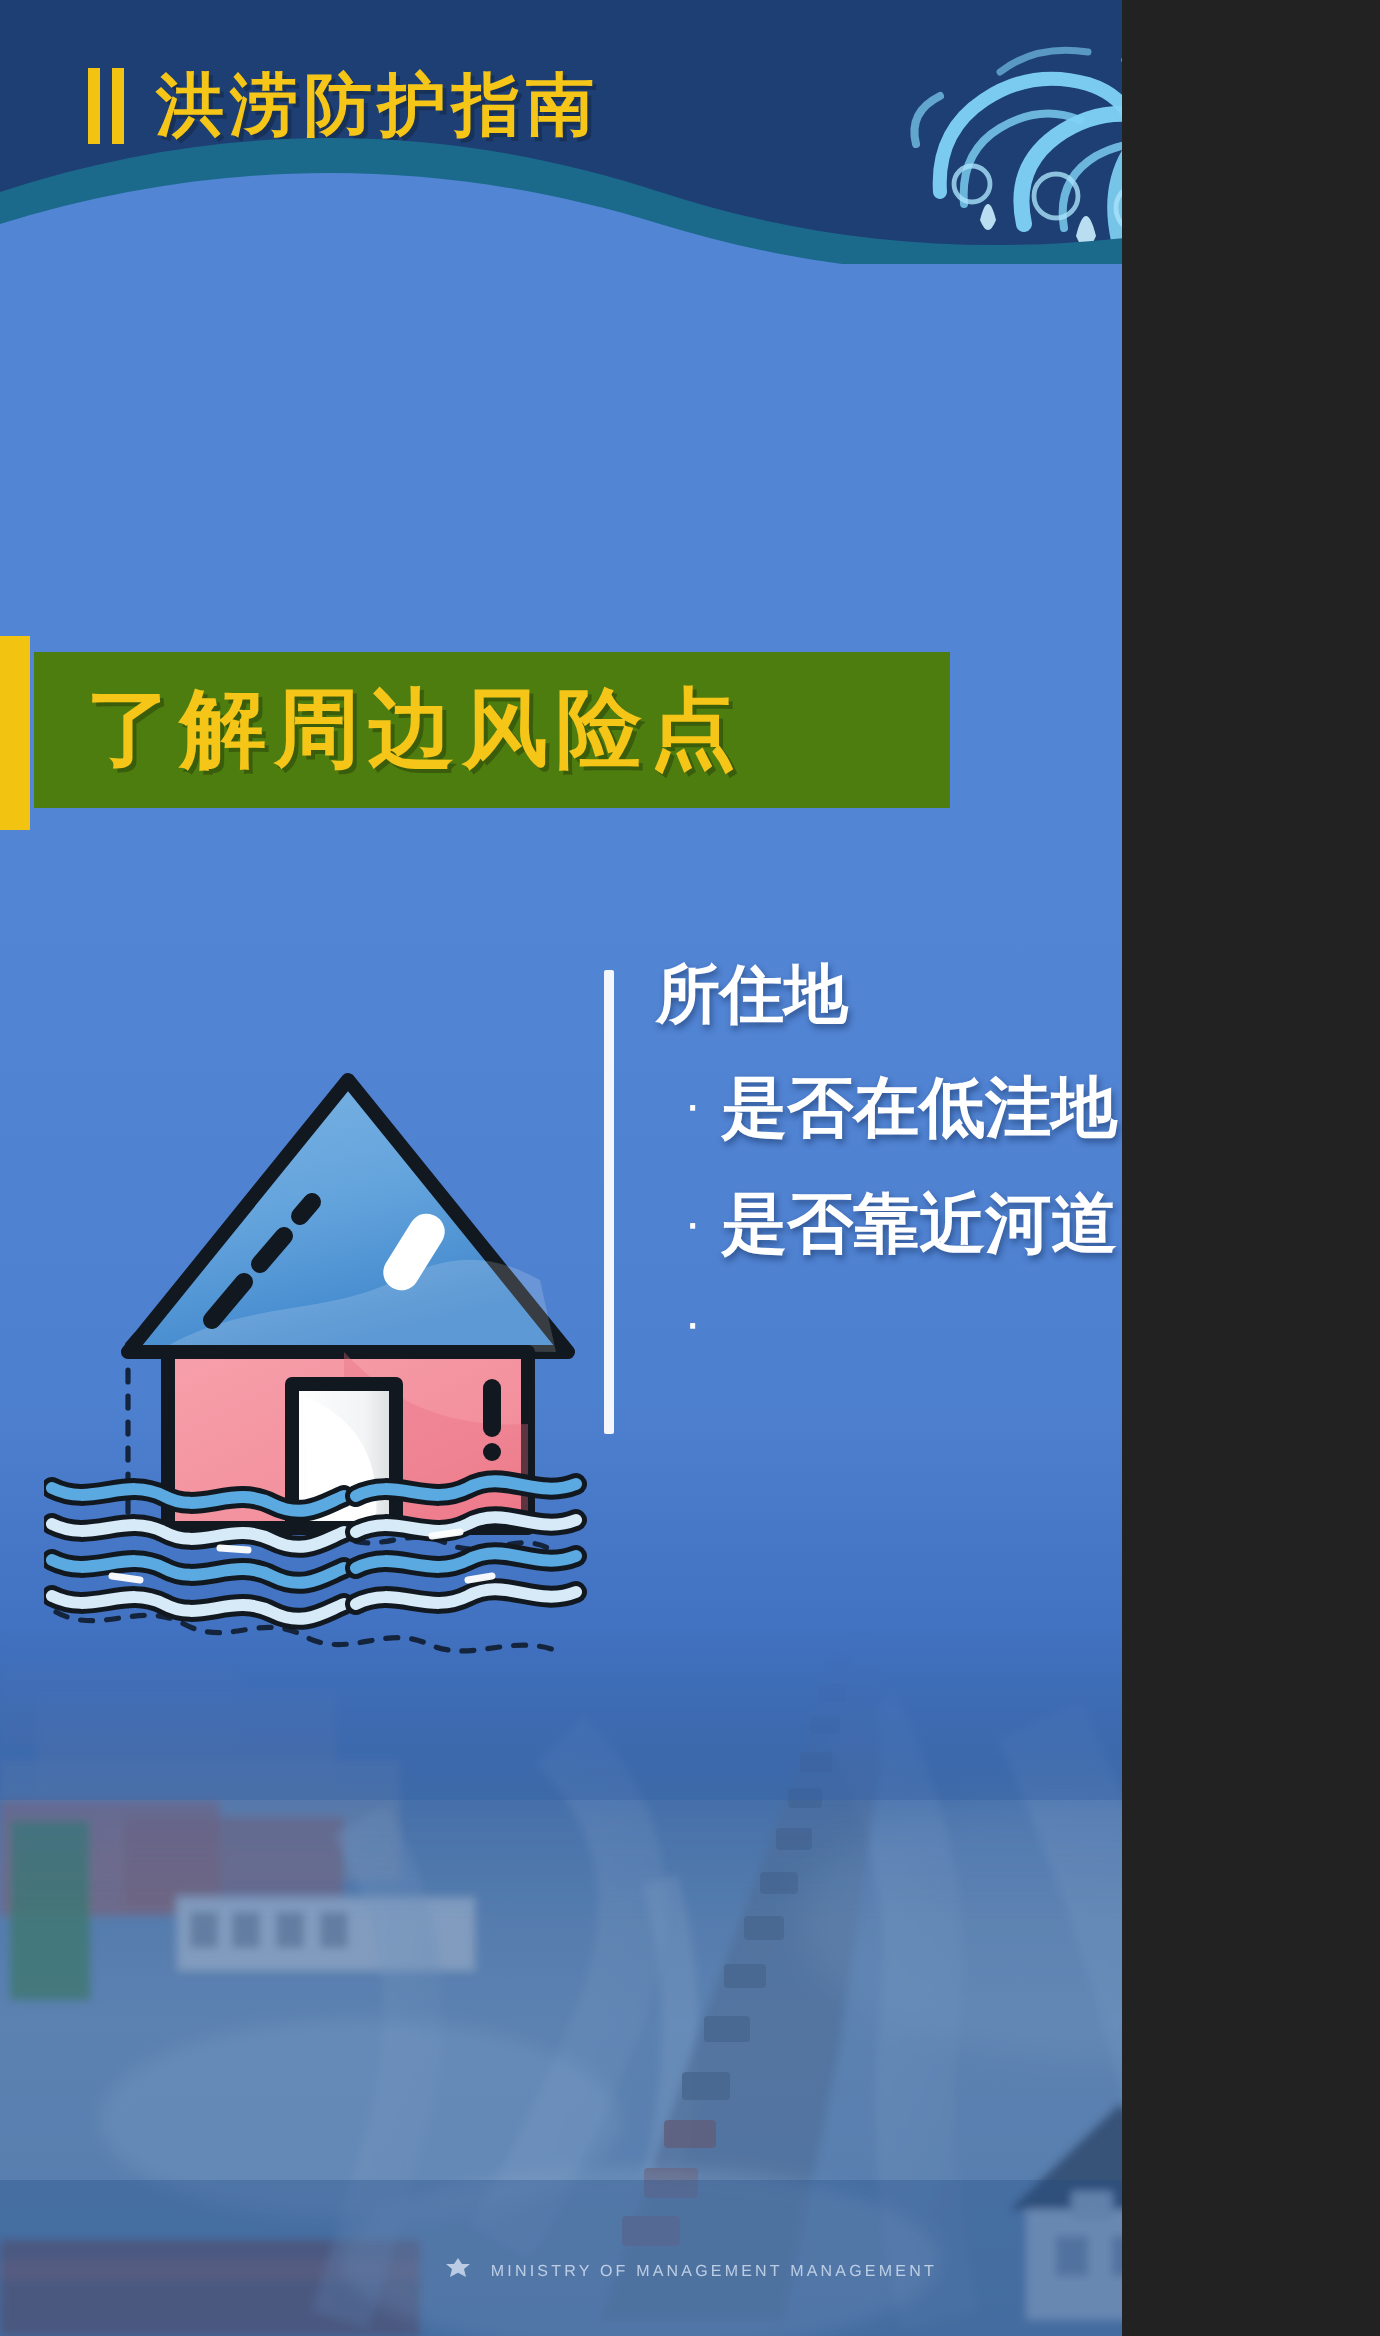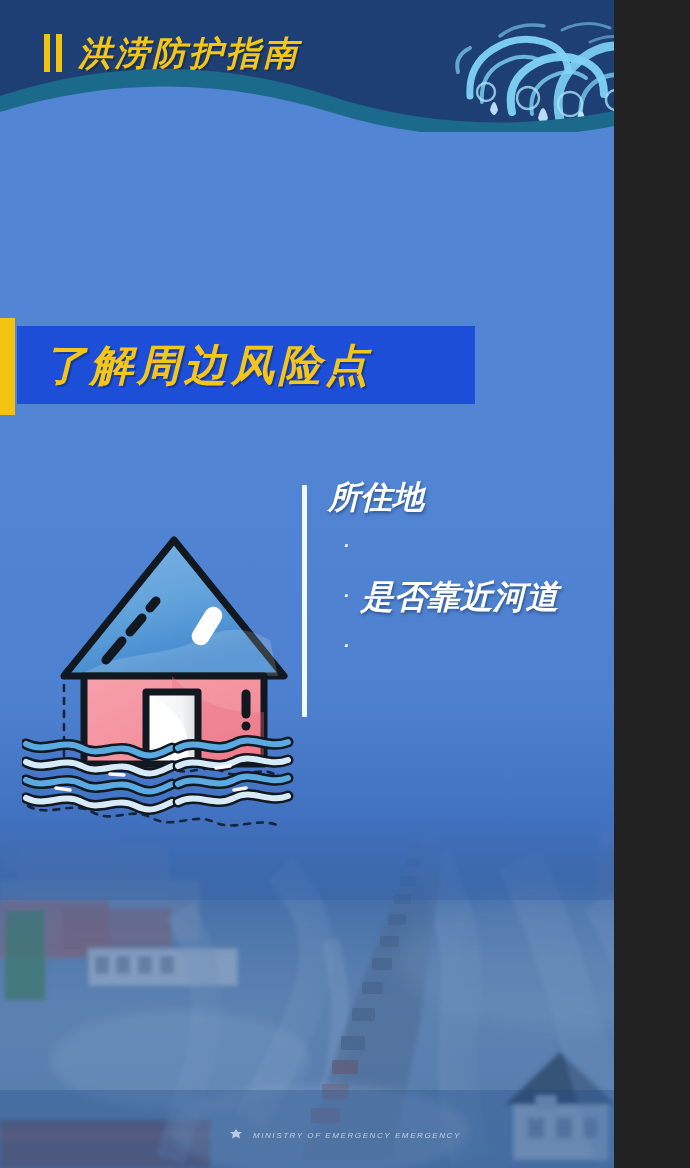--- a/index.html
+++ b/index.html
@@ -5,25 +5,24 @@
   html, body {
     margin: 0;
     padding: 0;
     background: #222;
   }
   body {
     font-family: "Liberation Sans", "DejaVu Sans", sans-serif;
   }
   #poster {
     position: relative;
-    width: 614px;
+    width: 561px;
     height: 1168px;
     overflow: hidden;
     background: #5285d4;
-    font-style: italic;
   }
 
   
   .bg-body {
     position: absolute;
     left: 0; top: 0;
     width: 690px; height: 1168px;
     background: linear-gradient(180deg,
        #5285d4 0%,
        #5285d4 38%,
@@ -106,21 +105,21 @@
     height: 97px;
     background: #f2c310;
     z-index: 4;
   }
   .sec-banner {
     position: absolute;
     left: 17px;
     top: 326px;
     width: 458px;
     height: 78px;
-    background: #1d4ed8;
+    background: #4d7c0f;
     z-index: 3;
     display: flex;
     align-items: center;
   }
   .sec-title {
     color: #f5c518;
     font-size: 43px;
     font-weight: bold;
     letter-spacing: 4px;
     line-height: 1;
@@ -464,35 +463,36 @@
     </svg>
   </div>
 
   <div class="list-block">
     <div class="vline"></div>
     <div class="list-inner">
       <div class="list-head">所住地</div>
 
       <div class="li">
         <span class="dot">·</span>
+        <span class="txt">是否在低洼地</span>
       </div>
 
       <div class="li">
         <span class="dot">·</span>
         <span class="txt">是否靠近河道</span>
       </div>
 
       <div class="li">
         <span class="dot">·</span>
       </div>
     </div>
   </div>
 
   <div class="watermark">
     <span class="wm-logo">
       <svg width="14" height="12" viewBox="0 0 14 12">
         <path d="M7 1 L9 4 L13 4 L10 6.5 L11 10.5 L7 8.4 L3 10.5 L4 6.5 L1 4 L5 4 Z" fill="rgba(232,240,252,0.7)"></path>
       </svg>
     </span>
-    <span class="wm-text">MINISTRY OF EMERGENCY EMERGENCY</span>
+    <span class="wm-text">MINISTRY OF MANAGEMENT MANAGEMENT</span>
   </div>
 
 </div>
 
 </body></html>

